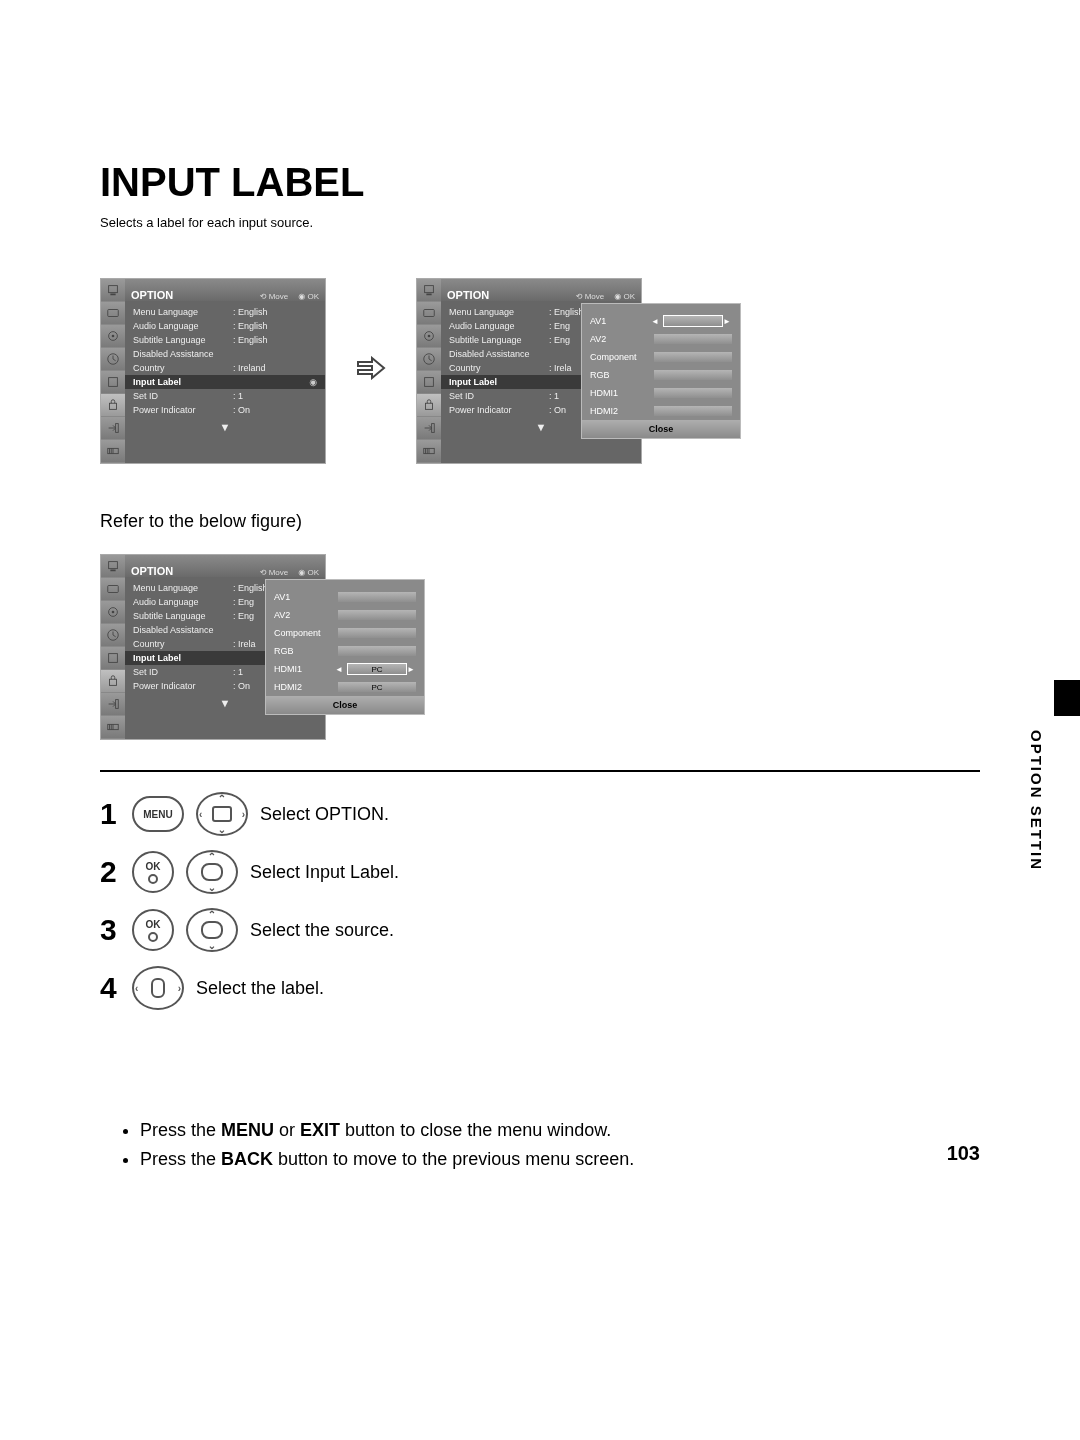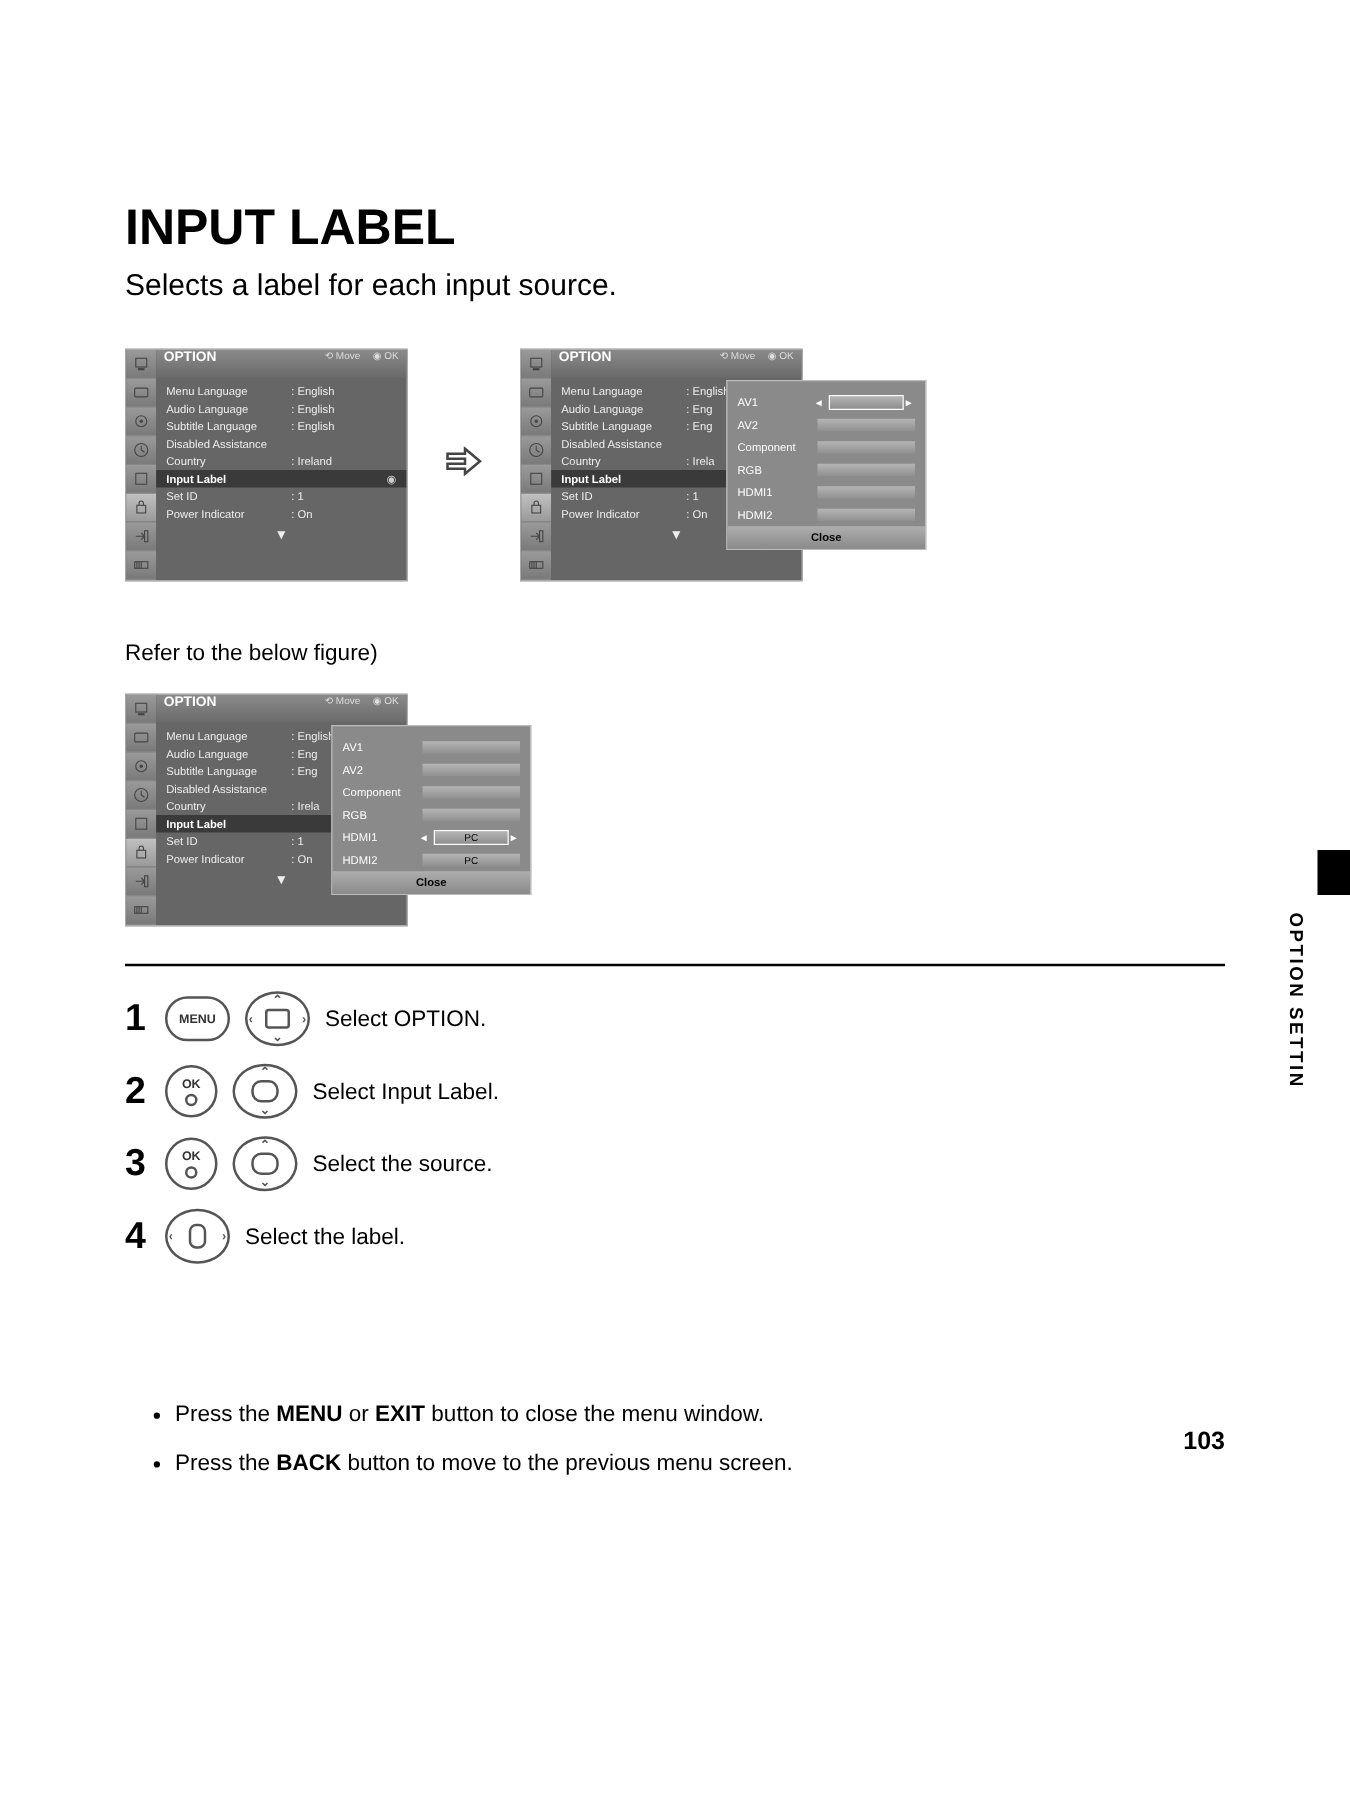--- a/index.html
+++ b/index.html
@@ -1,27 +1,27 @@
 <!DOCTYPE html>
 <html><head>
 <meta charset="utf-8">
 <style>
   html,body{margin:0;padding:0;background:#fff;font-family:Arial,Helvetica,sans-serif;color:#000}
   .page{width:1080px;height:1215px;position:relative;box-sizing:border-box;padding:160px 100px 0 100px}
   h1{font-size:40px;letter-spacing:0px;margin:0 0 10px 0;font-weight:700}
-  .lead{font-size:24px;margin:0 0 36px 0}
+  .lead{font-size:13px;margin:0 0 48px 0}
   .figrow{display:flex;align-items:center;gap:30px;margin-bottom:20px}
   .arrow-between{font-size:28px;color:#555}
   
   .osd{display:flex;font-size:10px;color:#fff;background:#5a5a5a;border:1px solid #aaa}
   .osd .tabs{width:24px;background:#777;display:flex;flex-direction:column}
   .osd .tab{height:22px;display:flex;align-items:center;justify-content:center;border-bottom:1px solid #888;background:linear-gradient(#9a9a9a,#7a7a7a)}
   .osd .tab.sel{background:linear-gradient(#c0c0c0,#9a9a9a)}
   .osd .body{width:200px;background:#666;position:relative}
-  .osd .hdr{height:22px;background:linear-gradient(#8a8a8a,#6a6a6a);display:flex;align-items:flex-start;padding:0 6px;font-weight:700;font-size:11px}
+  .osd .hdr{height:22px;background:linear-gradient(#8a8a8a,#6a6a6a);display:flex;align-items:flex-end;padding:0 6px;font-weight:700;font-size:11px}
   .osd .hdr .hints{margin-left:auto;font-size:8px;font-weight:400;color:#ddd;display:flex;gap:10px}
   .osd .rows{padding:4px 0 2px 0}
   .osd .row{display:flex;padding:2px 8px;font-size:9px;color:#eee}
   .osd .row .lbl{width:100px}
   .osd .row .val::before{content:": ";color:#eee}
   .osd .row.hl{background:#3a3a3a}
   .osd .row.hl .lbl{color:#fff;font-weight:700}
   .osd .row.hl .dot{margin-left:auto;color:#ccc}
   .osd .footer{text-align:center;font-size:11px;color:#eee;padding:2px 0 4px 0}
   
@@ -48,21 +48,21 @@
   .rc-btn.dpad .cb{width:16px;height:12px;border:2px solid #555;border-radius:3px}
   .rc-btn .car{position:absolute;font-size:10px;color:#555}
   .rc-btn .car.u{top:-1px}
   .rc-btn .car.d{bottom:-1px}
   .rc-btn .car.l{left:1px}
   .rc-btn .car.r{right:1px}
   .step .text{font-size:18px}
   .step .text b{font-weight:400}
   
   .bullets{margin-top:110px;font-size:18px}
-  .bullets li{margin:18px 0}
+  .bullets li{margin:8px 0}
   .pagenum{position:absolute;bottom:50px;right:100px;font-size:20px;font-weight:700}
   .side-tab{position:absolute;right:0;top:680px;width:26px;height:36px;background:#000}
   .side-label{position:absolute;right:35px;top:730px;font-size:15px;font-weight:700;letter-spacing:2px;writing-mode:vertical-rl}
   
   .ticon{width:14px;height:14px;display:block}
   .ticon svg{width:14px;height:14px}
 </style>
 </head>
 <body>
 

